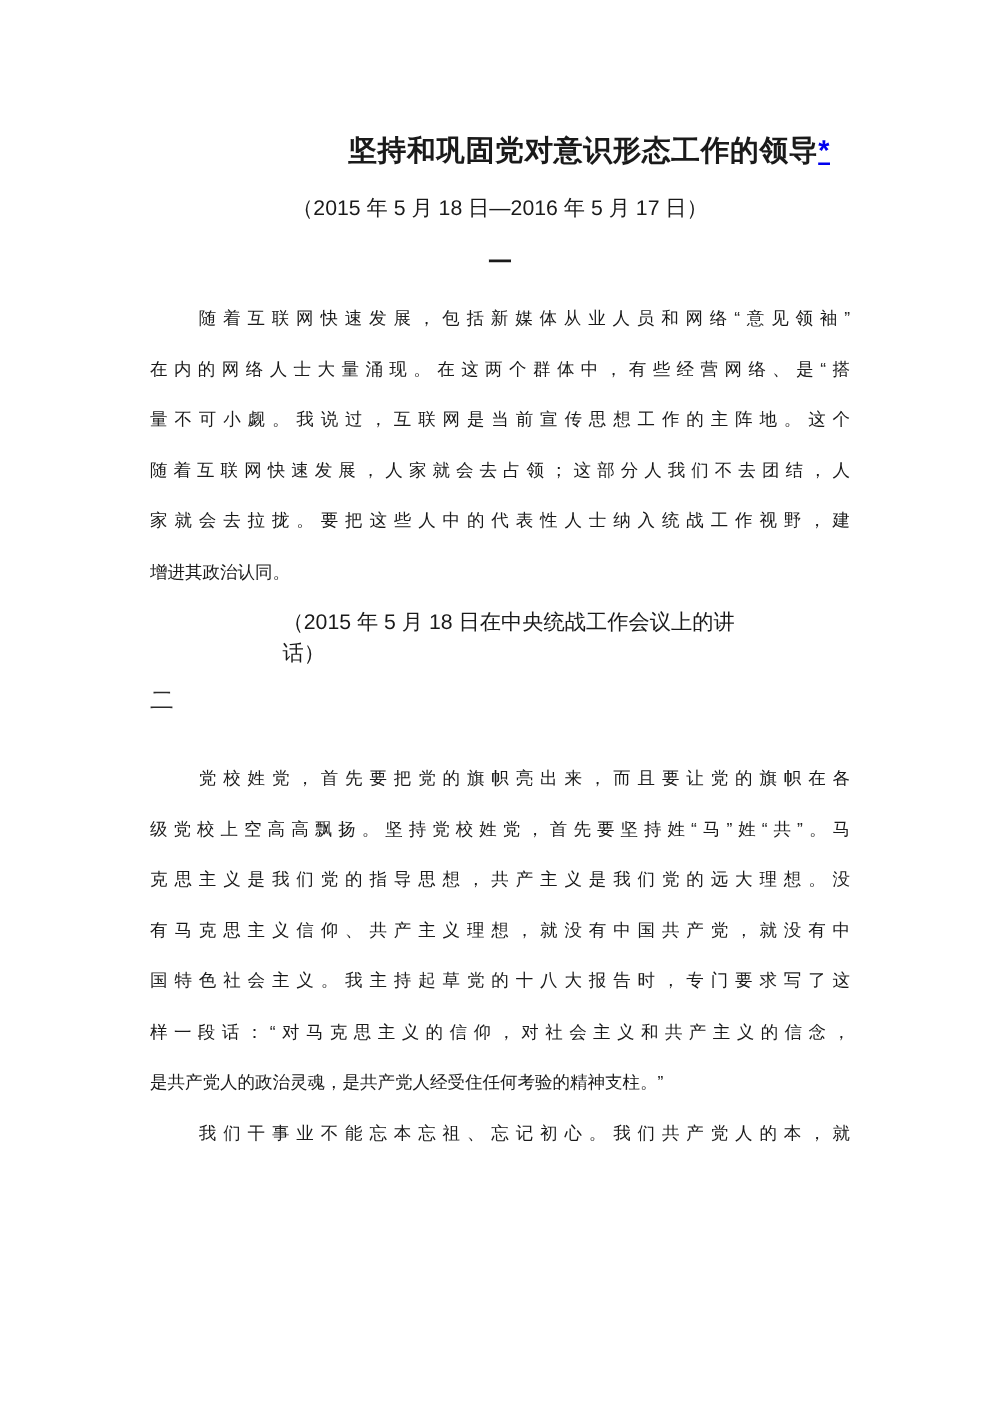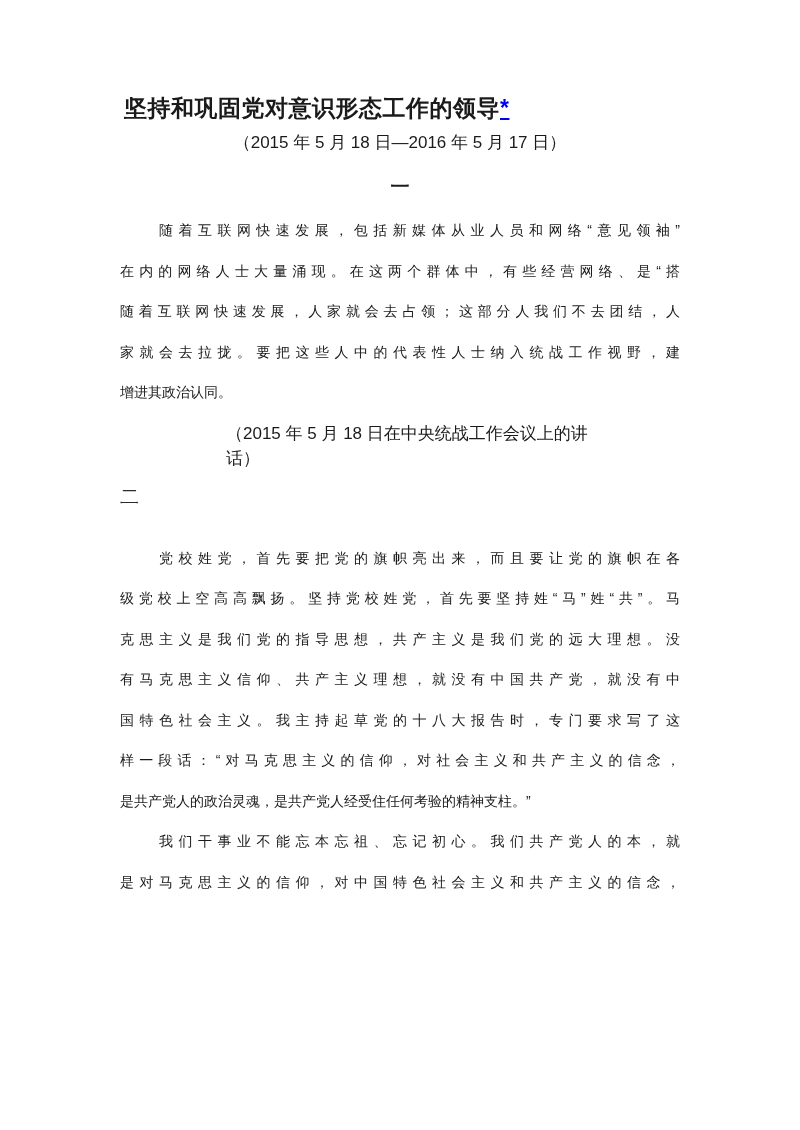--- a/index.html
+++ b/index.html
@@ -13,23 +13,23 @@
     height: 1130px;
     margin: 0 auto;
     background: #ffffff;
     color: #1a1a1a;
     font-family: "Liberation Sans", sans-serif;
     overflow: hidden;
     box-sizing: border-box;
     padding: 0 120px;
   }
   .doc-title {
-    margin: 4px;
+    margin: 16px;
     padding-top: 88px;
-    text-align: left;
+    text-align: right;
     font-size: 23px;
     font-weight: bold;
     line-height: 32px;
     letter-spacing: 0.5px;
   }
   .footnote-link {
     color: #0000ee;
     text-decoration: underline;
     font-weight: bold;
     cursor: pointer;
@@ -94,20 +94,21 @@
     <span>坚持和巩固党对意识形态工作的领导</span><a class="footnote-link">*</a>
   </h1>
 
   <div class="doc-subtitle">（2015 年 5 月 18 日—2016 年 5 月 17 日）</div>
 
   <div class="section-marker marker-one">一</div>
 
   <div class="para para-1">
     <div class="line indent">随着互联网快速发展，包括新媒体从业人员和网络“意见领袖”</div>
     <div class="line">在内的网络人士大量涌现。在这两个群体中，有些经营网络、是“搭</div>
+    <div class="line">量不可小觑。我说过，互联网是当前宣传思想工作的主阵地。这个</div>
     <div class="line">随着互联网快速发展，人家就会去占领；这部分人我们不去团结，人</div>
     <div class="line">家就会去拉拢。要把这些人中的代表性人士纳入统战工作视野，建</div>
     <div class="line last">增进其政治认同。</div>
   </div>
 
   <div class="citation">
     <div class="citation-line">（2015 年 5 月 18 日在中央统战工作会议上的讲</div>
     <div class="citation-line">话）</div>
   </div>
 
@@ -118,16 +119,15 @@
     <div class="line">级党校上空高高飘扬。坚持党校姓党，首先要坚持姓“马”姓“共”。马</div>
     <div class="line">克思主义是我们党的指导思想，共产主义是我们党的远大理想。没</div>
     <div class="line">有马克思主义信仰、共产主义理想，就没有中国共产党，就没有中</div>
     <div class="line">国特色社会主义。我主持起草党的十八大报告时，专门要求写了这</div>
     <div class="line">样一段话：“对马克思主义的信仰，对社会主义和共产主义的信念，</div>
     <div class="line last">是共产党人的政治灵魂，是共产党人经受住任何考验的精神支柱。”</div>
   </div>
 
   <div class="para para-3">
     <div class="line indent">我们干事业不能忘本忘祖、忘记初心。我们共产党人的本，就</div>
-    <div class="line">是对马克思主义的信仰，对中国特色社会主义和共产主义的信念，</div>
   </div>
 
 </div>
 
 </body></html>

